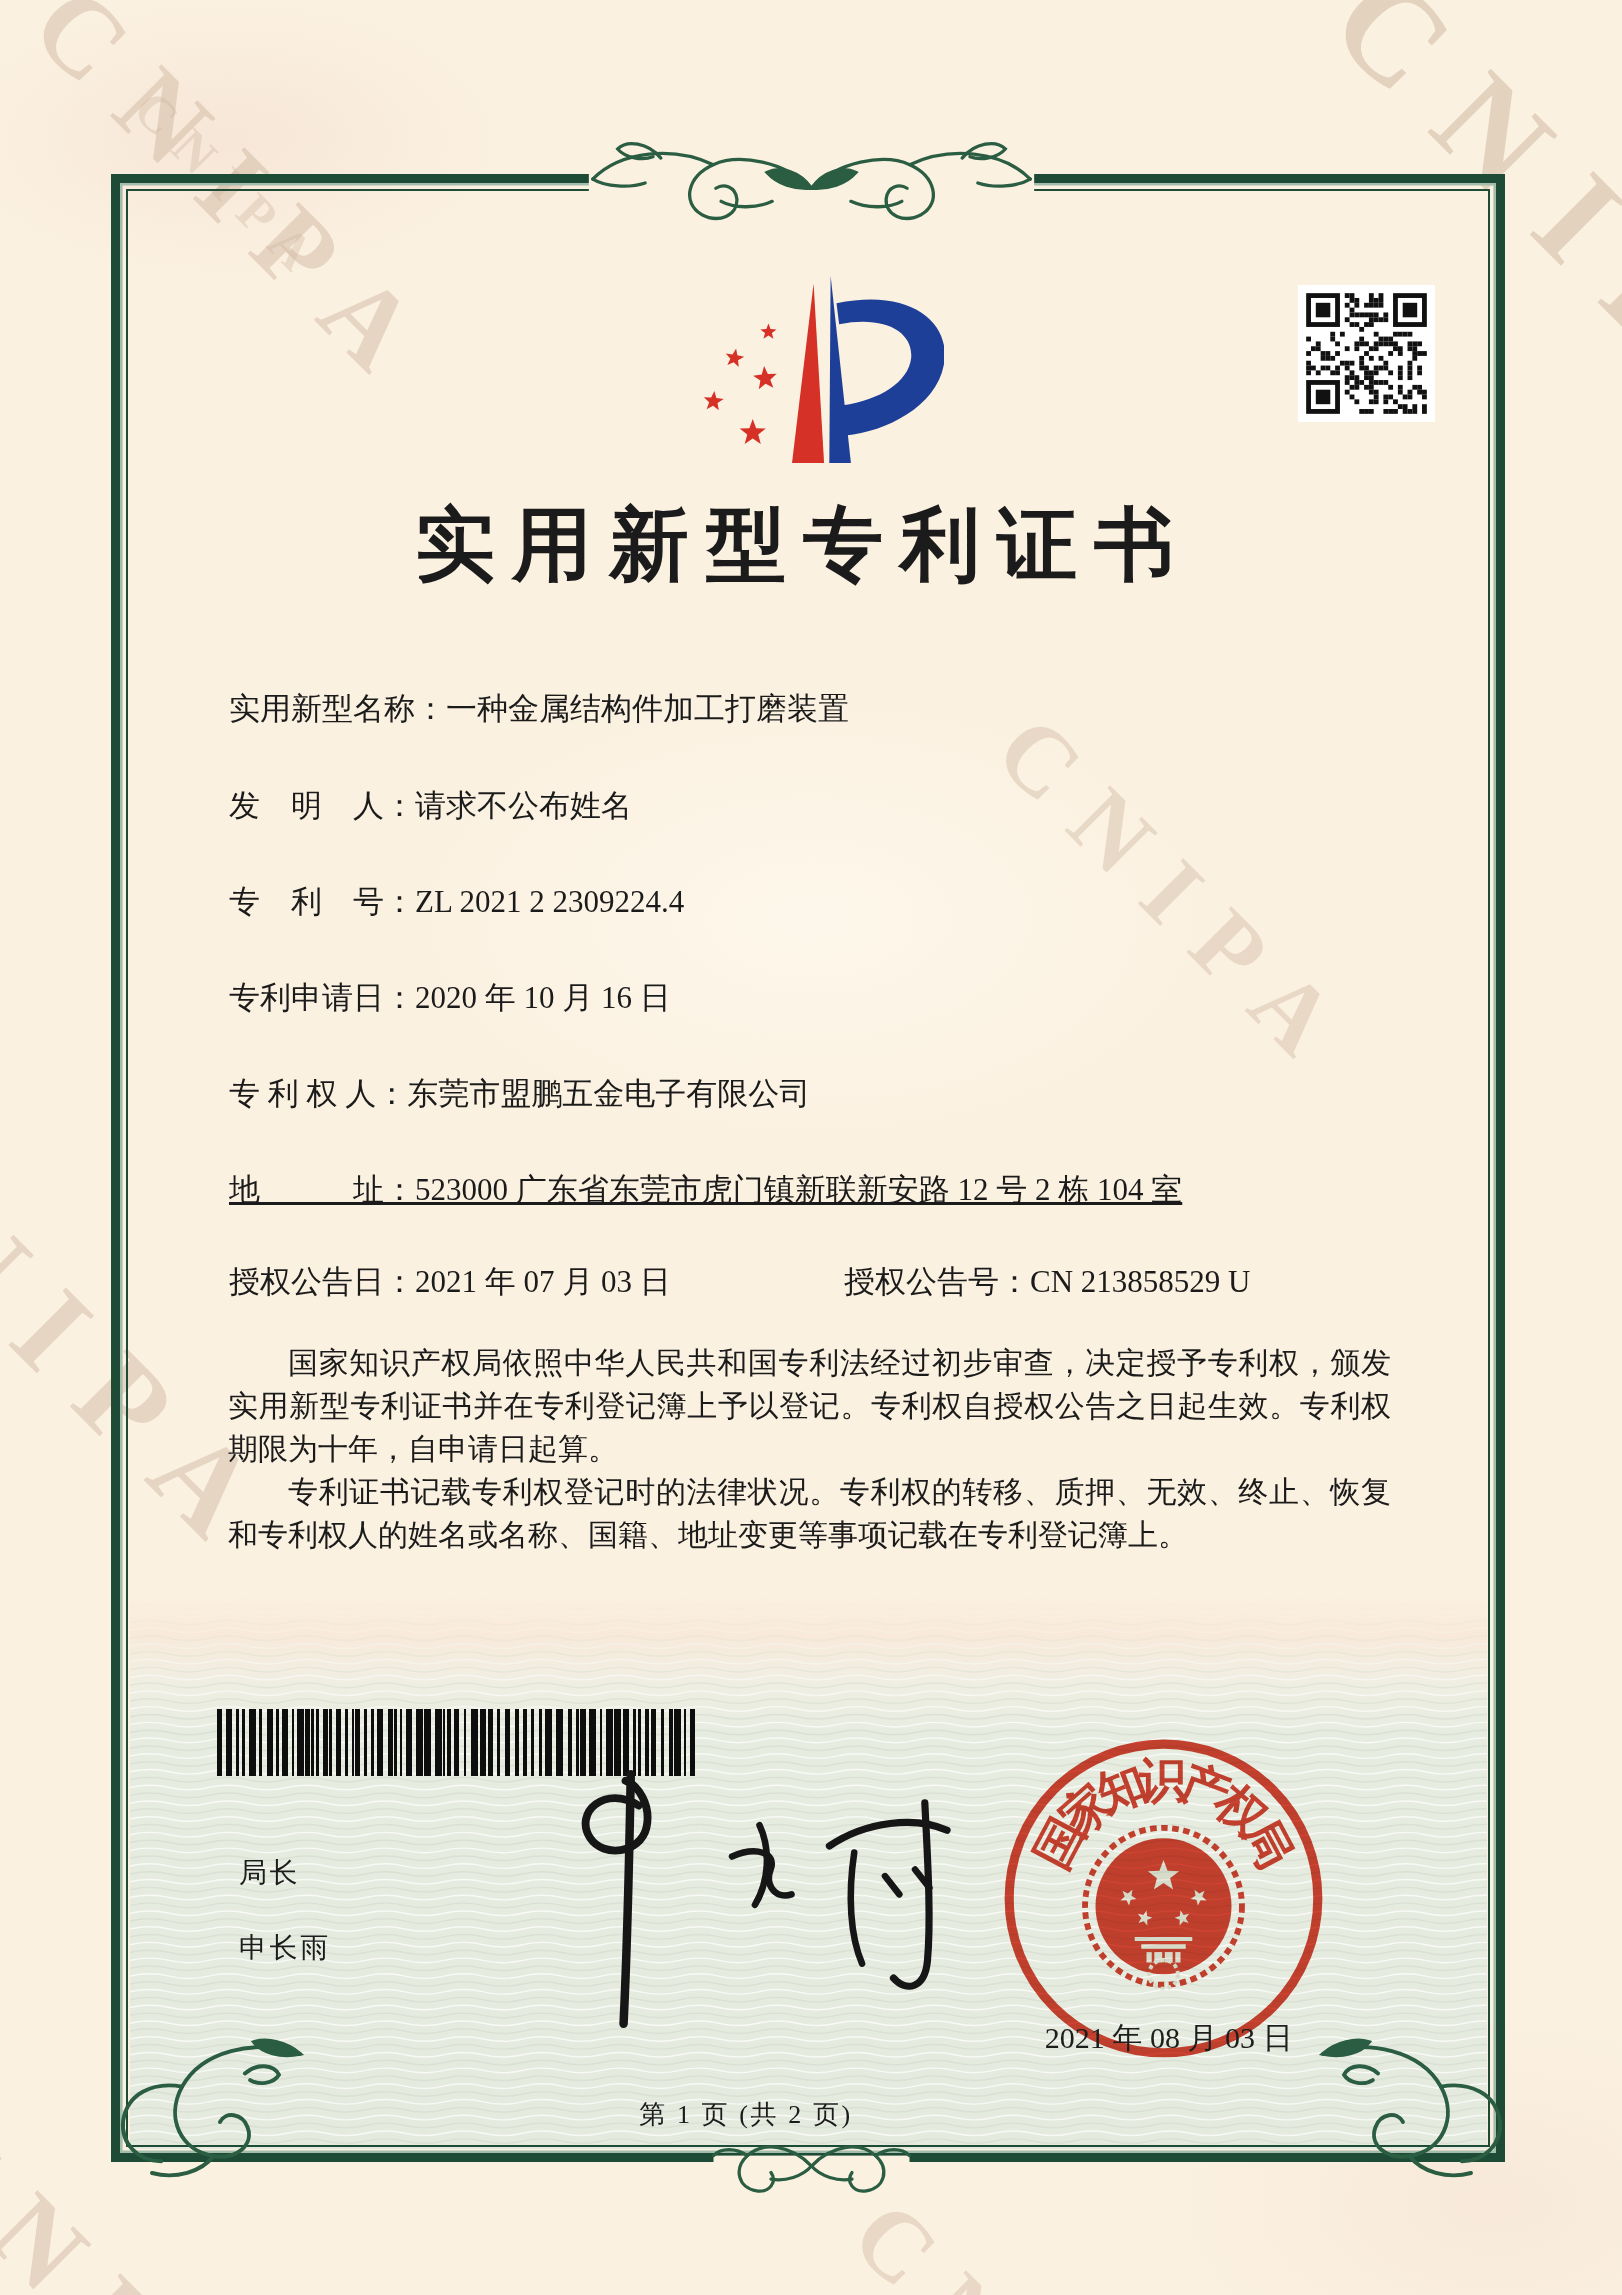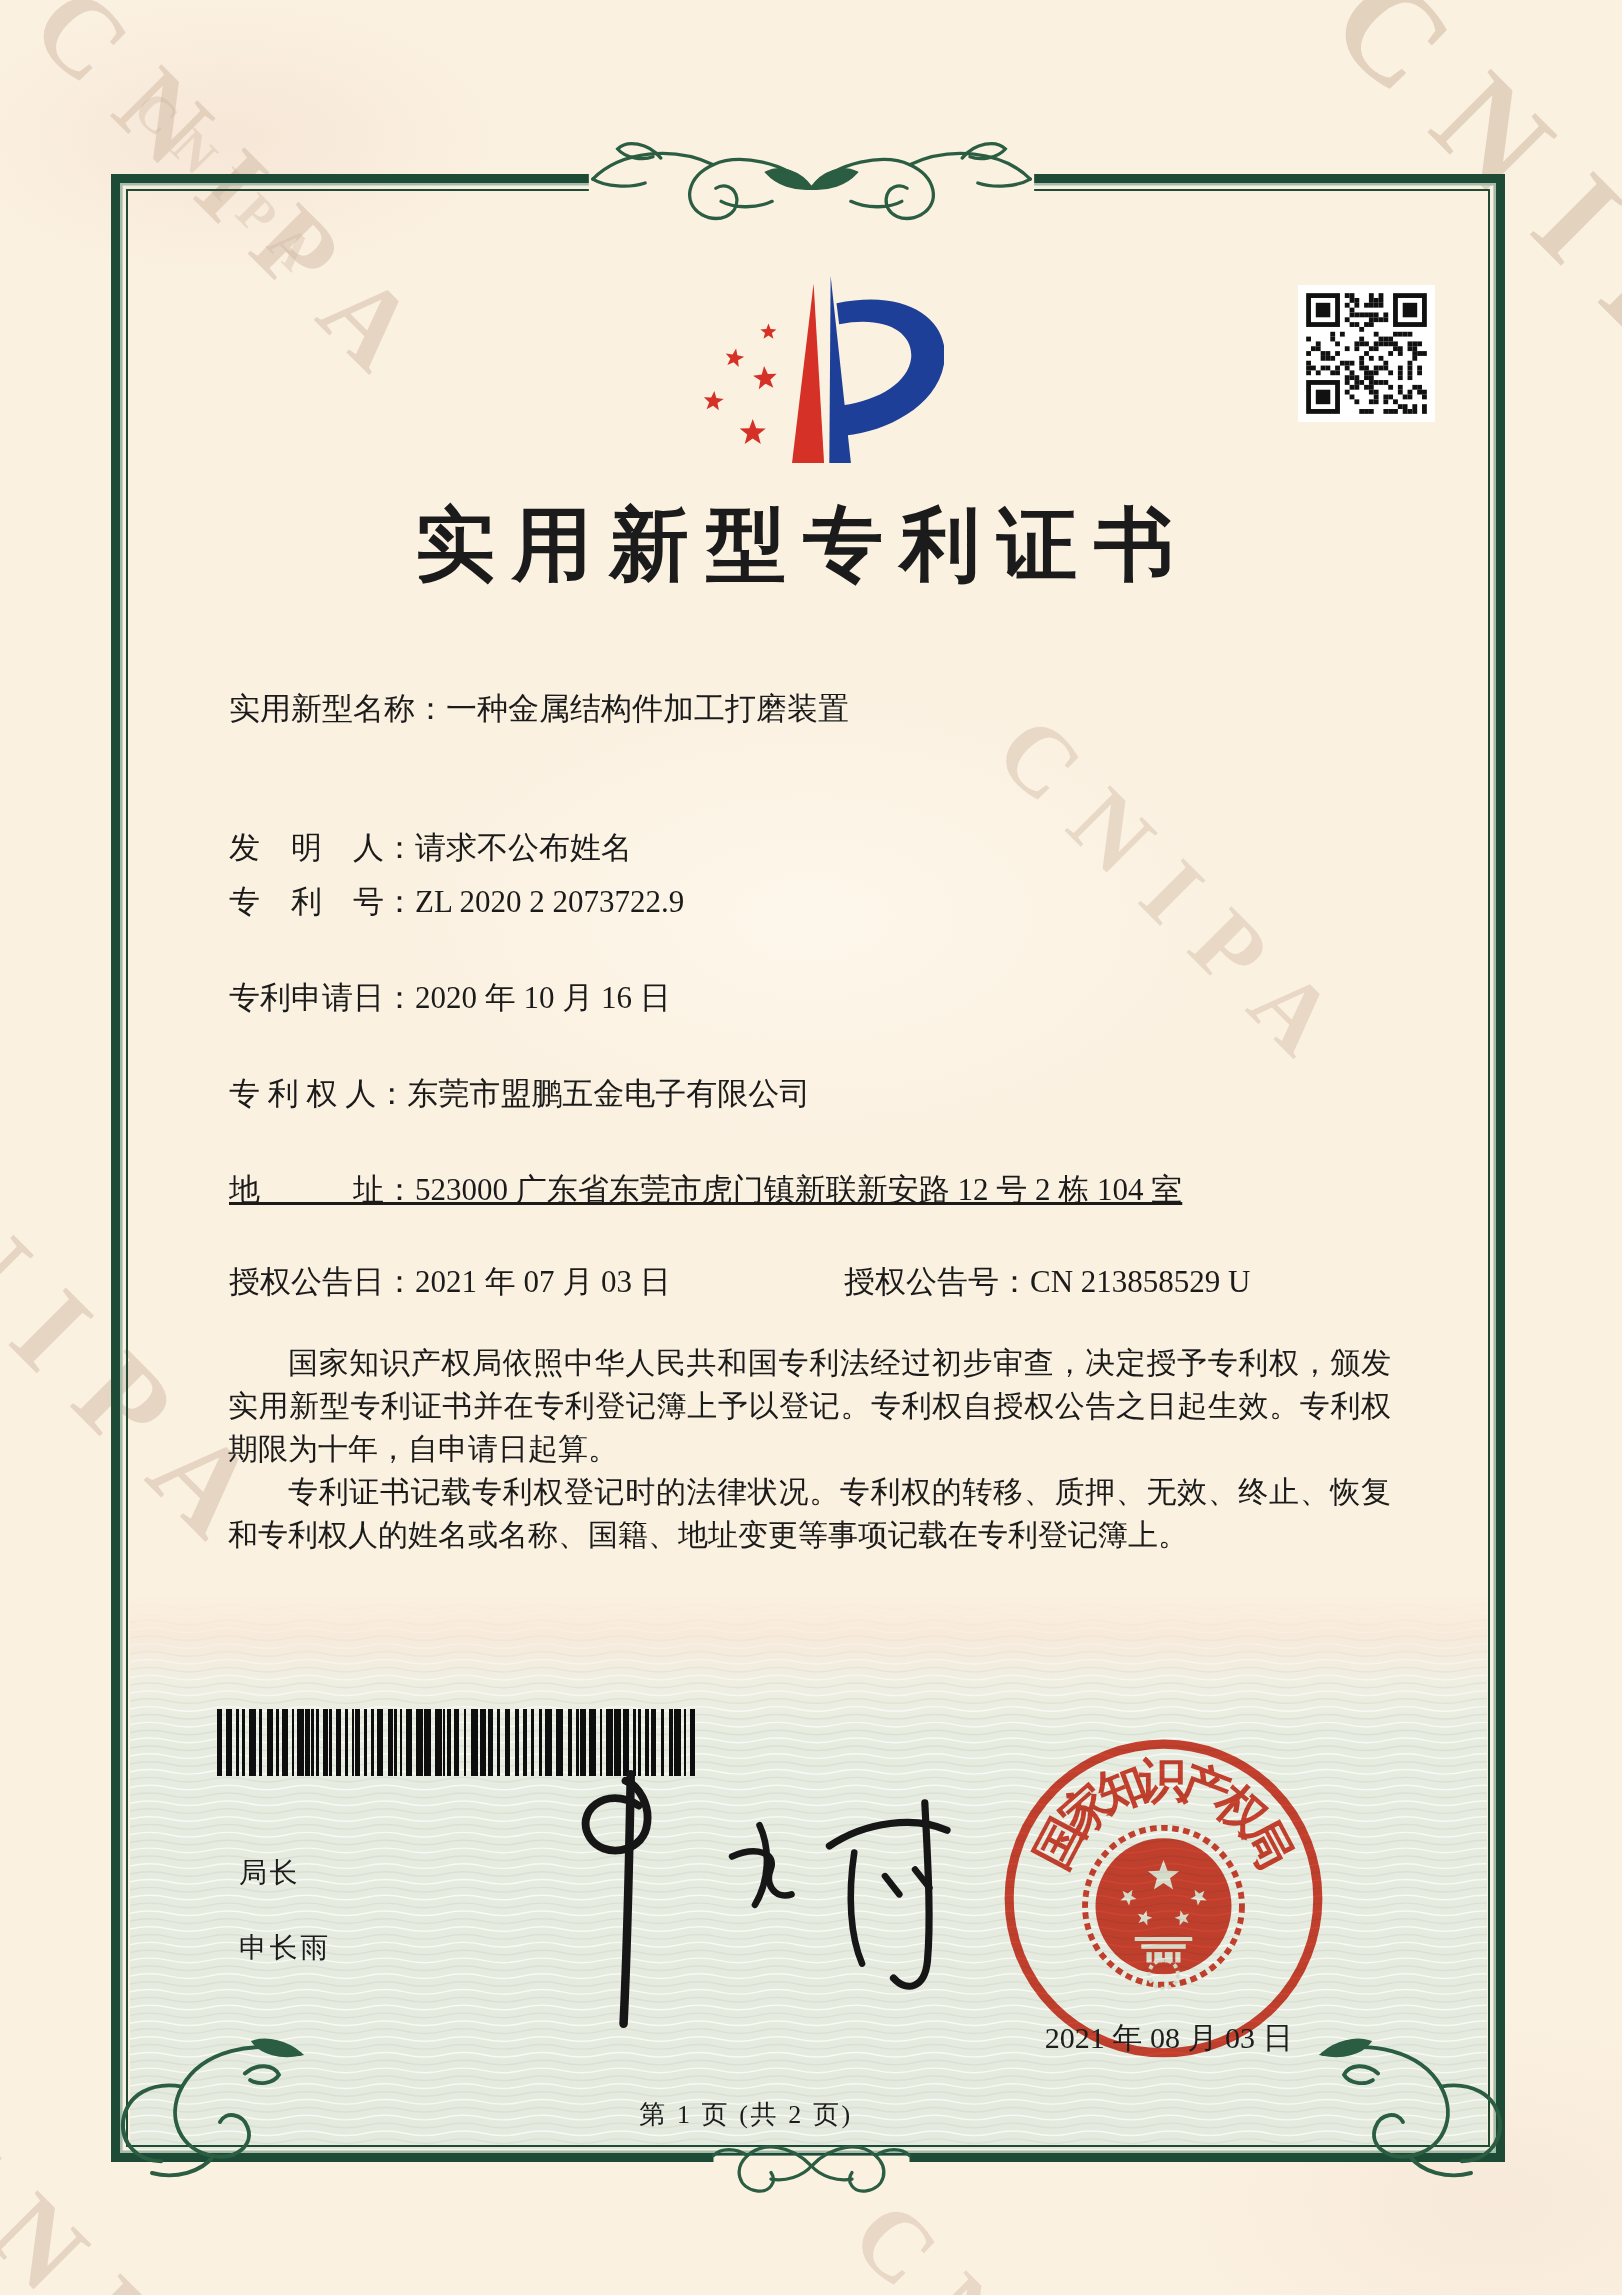--- a/index.html
+++ b/index.html
@@ -326,22 +326,22 @@
         <rect x="167.9" y="190.10000000000002" width="7.4" height="7.4"></rect>
         <rect x="175.3" y="190.10000000000002" width="7.4" height="7.4"></rect>
         <rect x="190.10000000000002" y="190.10000000000002" width="7.4" height="7.4"></rect>
       </g>
   </svg>
 
   <div class="content title">实用新型专利证书</div>
 
   <div id="fields-layer">
       <div class="content field" style="left: 229px; top: 688px;">实用新型名称：一种金属结构件加工打磨装置</div>
-      <div class="content field" style="left: 229px; top: 827px;">发　明　人：请求不公布姓名</div>
-      <div class="content field" style="left: 229px; top: 881px;">专　利　号：ZL 2020 2 2073722.9</div>
+      <div class="content field" style="left: 229px; top: 785px;">发　明　人：请求不公布姓名</div>
+      <div class="content field" style="left: 229px; top: 881px;">专　利　号：ZL 2021 2 2309224.4</div>
       <div class="content field" style="left: 229px; top: 977px;">专利申请日：2020 年 10 月 16 日</div>
       <div class="content field" style="left: 229px; top: 1073px;">专 利 权 人：东莞市盟鹏五金电子有限公司</div>
       <div class="content field" style="left: 229px; top: 1169px; text-decoration: underline;">地　　　址：523000 广东省东莞市虎门镇新联新安路 12 号 2 栋 104 室</div>
       <div class="content field" style="left: 229px; top: 1261px;">授权公告日：2021 年 07 月 03 日</div>
       <div class="content field" style="left: 844px; top: 1261px;">授权公告号：CN 213858529 U</div>
     </div>
 
   <div class="content paras">
     <p>国家知识产权局依照中华人民共和国专利法经过初步审查，决定授予专利权，颁发实用新型专利证书并在专利登记簿上予以登记。专利权自授权公告之日起生效。专利权期限为十年，自申请日起算。</p>
     <p>专利证书记载专利权登记时的法律状况。专利权的转移、质押、无效、终止、恢复和专利权人的姓名或名称、国籍、地址变更等事项记载在专利登记簿上。</p>

